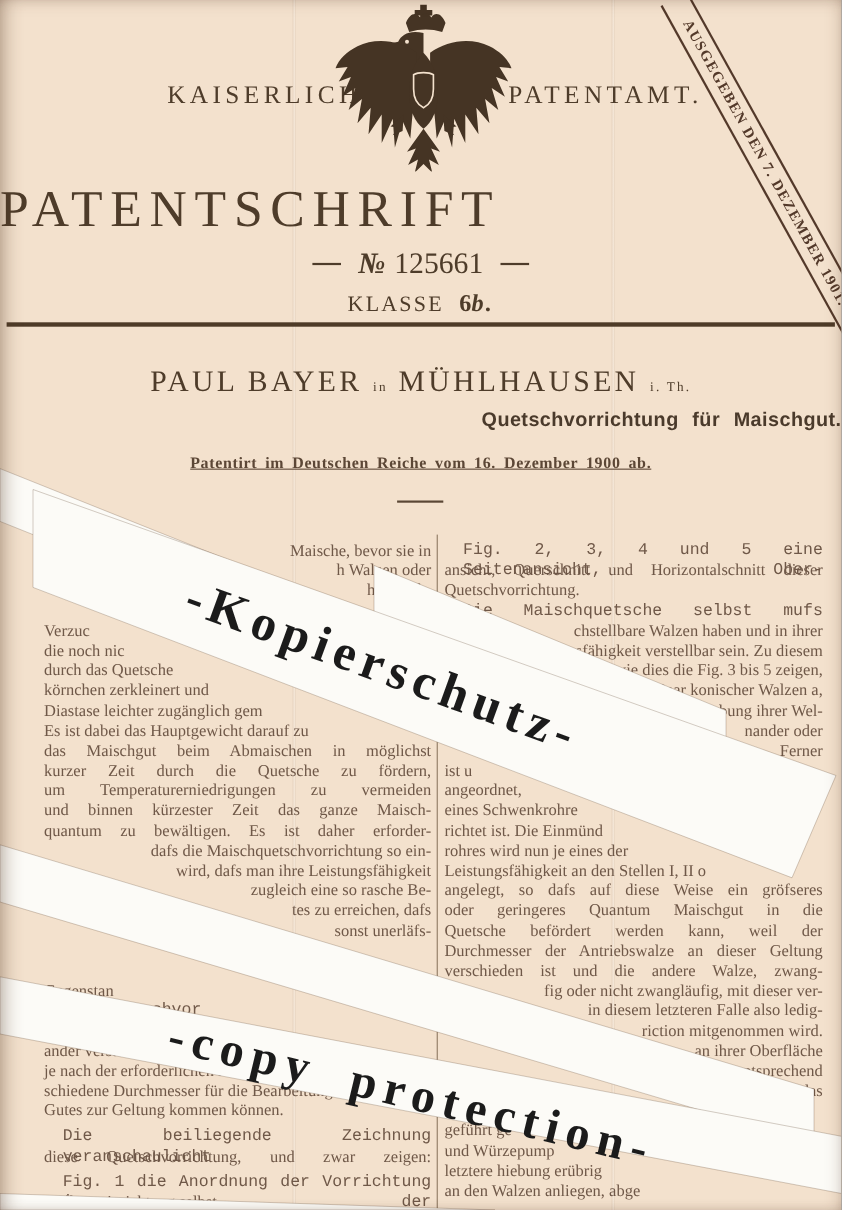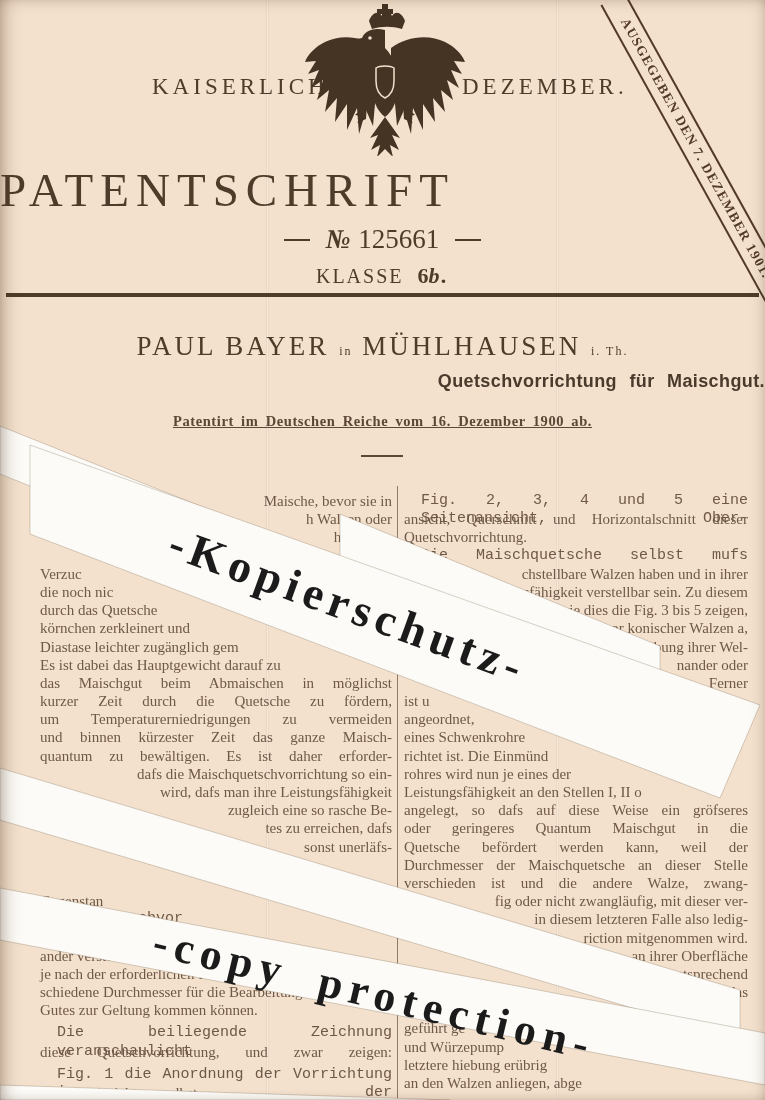--- a/index.html
+++ b/index.html
@@ -63,21 +63,21 @@
 </style>
 </head>
 <body>
 
 <div class="page">
 
   <div class="crease" style="left:266px"></div>
   <div class="crease" style="left:556px"></div>
 
   <span class="hdr-word" style="left:152px;top:74px">KAISERLICHES</span>
-  <span class="hdr-word" style="left:462px;top:74px">DEZEMBER.</span>
+  <span class="hdr-word" style="left:462px;top:74px">PATENTAMT.</span>
 
   <svg class="eagle" viewBox="0 0 164 152">
     <g fill="#453424">
       <path d="M79,0 h6 v5 h5 v5 h-5 v6 h-6 v-6 h-5 v-5 h5 z"></path>
       <path d="M66,17 c3,-8 9,-11 13,-5 c2,-5 8,-5 10,0 c4,-6 10,-3 13,5 l-3,8 c-10,-3 -20,-3 -30,0 z"></path>
       <path d="M82,26 c-12,-3 -20,1 -23,8 l-9,2 8,3 -7,3 c5,3 11,3 16,2 c-3,6 -2,11 2,15 l13,-8 z"></path>
       <path d="M76,44 C60,32 38,30 22,38 C12,43 5,50 2,58 L13,57 5,70 16,66 8,84 20,76 14,96 26,86 22,108 34,94 32,118 44,100 44,126 54,104 56,130 63,106 70,122 72,100 76,88 Z"></path>
       <path d="M76,44 C60,32 38,30 22,38 C12,43 5,50 2,58 L13,57 5,70 16,66 8,84 20,76 14,96 26,86 22,108 34,94 32,118 44,100 44,126 54,104 56,130 63,106 70,122 72,100 76,88 Z" transform="translate(164,0) scale(-1,1)"></path>
       <path d="M82,44 c-9,9 -13,22 -13,36 c0,16 5,27 13,33 c8,-6 13,-17 13,-33 c0,-14 -4,-27 -13,-36 z"></path>
       <path d="M82,113 l-15,21 8,-3 -7,15 9,-5 -3,12 8,-8 8,8 -3,-12 9,5 -7,-15 8,3 z"></path>
@@ -158,21 +158,21 @@
       <div class="bline a-r">Ferner</div>
       <div class="bline a-l">ist u</div>
       <div class="bline a-l">angeordnet,</div>
       <div class="bline a-l">eines Schwenkrohre</div>
       <div class="bline a-l">richtet ist.  Die Einmünd</div>
       <div class="bline a-l">rohres wird nun je eines der</div>
       <div class="bline a-l">Leistungsfähigkeit an den Stellen I, II o</div>
       <div class="bline a-j">angelegt, so dafs auf diese Weise ein gröfseres</div>
       <div class="bline a-j">oder geringeres Quantum Maischgut in die</div>
       <div class="bline a-j">Quetsche befördert werden kann, weil der</div>
-      <div class="bline a-j">Durchmesser der Maischquetsche an dieser Stelle</div>
+      <div class="bline a-j">Durchmesser der Antriebswalze an dieser Geltung</div>
       <div class="bline a-j">verschieden ist und die andere Walze, zwang-</div>
       <div class="bline a-r">fig oder nicht zwangläufig, mit dieser ver-</div>
       <div class="bline a-r">in diesem letzteren Falle also ledig-</div>
       <div class="bline a-r">riction mitgenommen wird.</div>
       <div class="bline a-r">an ihrer Oberfläche</div>
       <div class="bline a-r">entsprechend</div>
       <div class="bline a-r">ut, das</div>
       <div class="bline a-l ind">D</div>
       <div class="bline a-l">geführt ge</div>
       <div class="bline a-l">und Würzepump</div>

